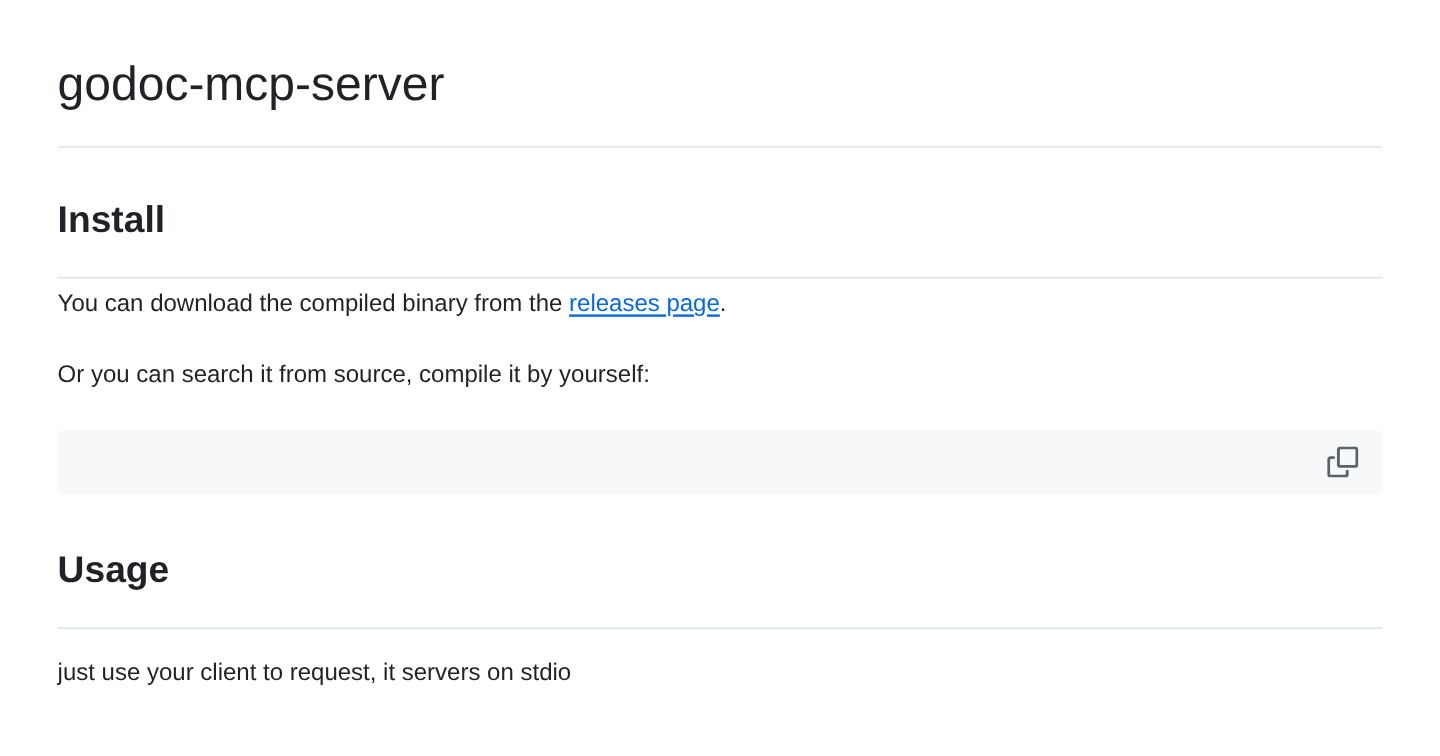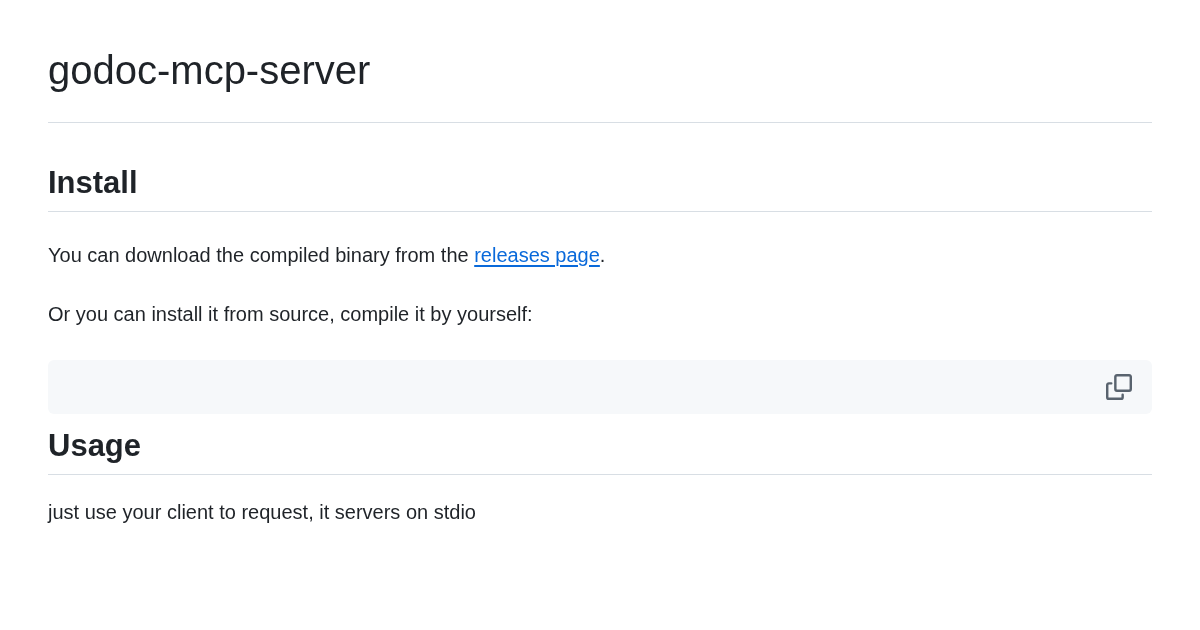--- a/index.html
+++ b/index.html
@@ -26,29 +26,29 @@
     line-height: 52px;
     font-weight: 400;
     padding-bottom: 26px;
     border-bottom: 1px solid #d8dee4;
   }
   h2.section-heading {
     margin: 40px 0 0 0;
     font-size: 31px;
     line-height: 40px;
     font-weight: 700;
-    padding-bottom: 8px;
+    padding-bottom: 28px;
     border-bottom: 1px solid #d8dee4;
   }
   h2.h2-usage {
-    margin-top: 12px;
+    margin-top: 43px;
   }
   p { margin: 0; }
   .intro       { margin-top: 20px; }
-  .p-download  { margin-top: 28px; }
+  .p-download  { margin-top: 6px; }
   .p-source    { margin-top: 29px; }
   .p-usage     { margin-top: 22px; }
   a.link {
     color: #0969da;
     text-decoration: underline;
     text-underline-offset: 3px;
     cursor: pointer;
   }
   .code-block {
     position: relative;
@@ -96,21 +96,21 @@
 <main class="page">
   <article class="markdown">
 
     <h1 class="title">godoc-mcp-server</h1>
 
 
     <h2 class="section-heading">Install</h2>
 
     <p class="p-download"><span>You can download the compiled binary from the </span><a class="link" href="#">releases page</a><span>.</span></p>
 
-    <p class="p-source">Or you can install it from source, compile it by yourself:</p>
+    <p class="p-source">Or you can search it from source, compile it by yourself:</p>
 
     <div class="code-block">
       <button class="copy-btn">
         <span>
           <svg viewBox="0 0 16 16" aria-hidden="true">
             <path d="M0 6.75C0 5.784.784 5 1.75 5h1.5a.75.75 0 0 1 0 1.5h-1.5a.25.25 0 0 0-.25.25v7.5c0 .138.112.25.25.25h7.5a.25.25 0 0 0 .25-.25v-1.5a.75.75 0 0 1 1.5 0v1.5A1.75 1.75 0 0 1 9.25 16h-7.5A1.75 1.75 0 0 1 0 14.25Z"></path>
             <path d="M5 1.75C5 .784 5.784 0 6.75 0h7.5C15.216 0 16 .784 16 1.75v7.5A1.75 1.75 0 0 1 14.25 11h-7.5A1.75 1.75 0 0 1 5 9.25Zm1.75-.25a.25.25 0 0 0-.25.25v7.5c0 .138.112.25.25.25h7.5a.25.25 0 0 0 .25-.25v-7.5a.25.25 0 0 0-.25-.25Z"></path>
           </svg>
         </span>
       </button>

